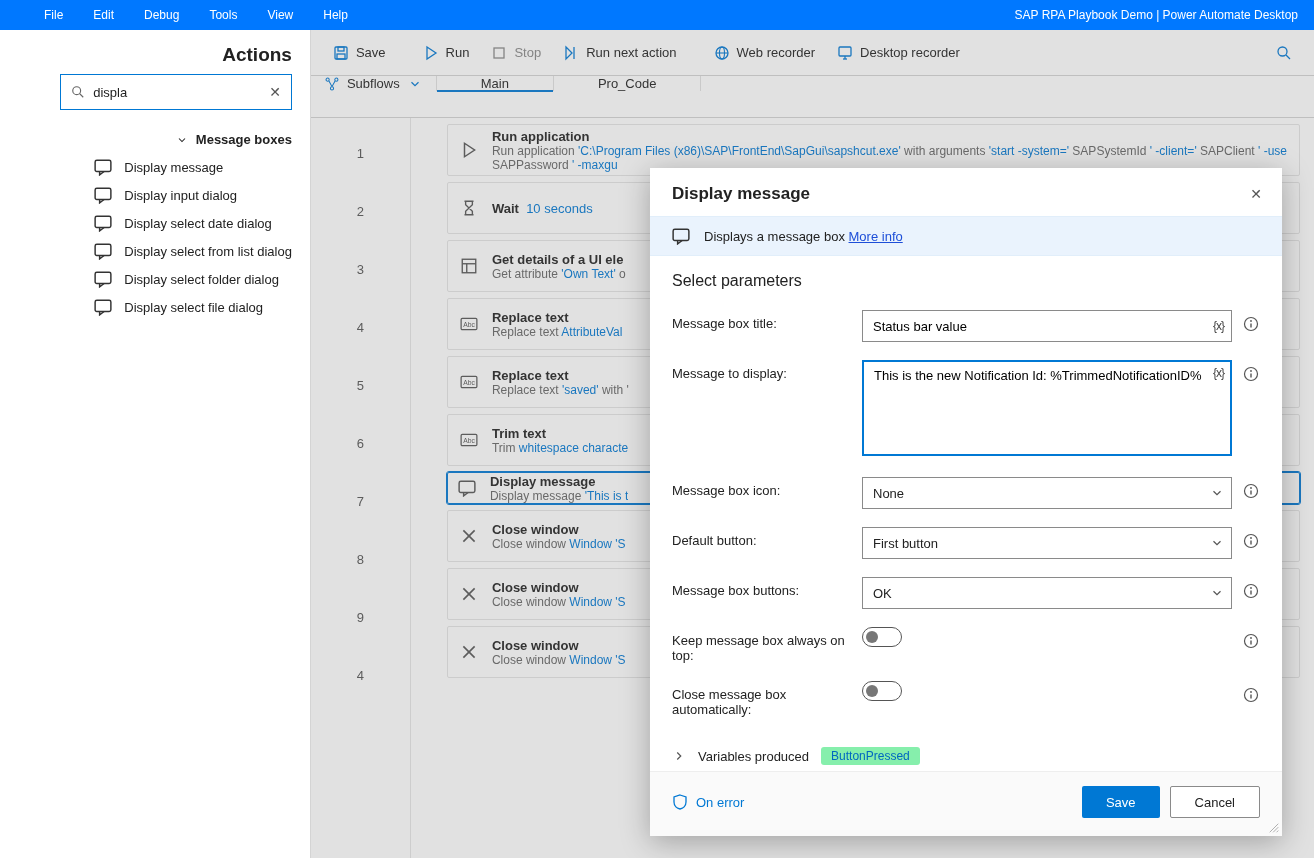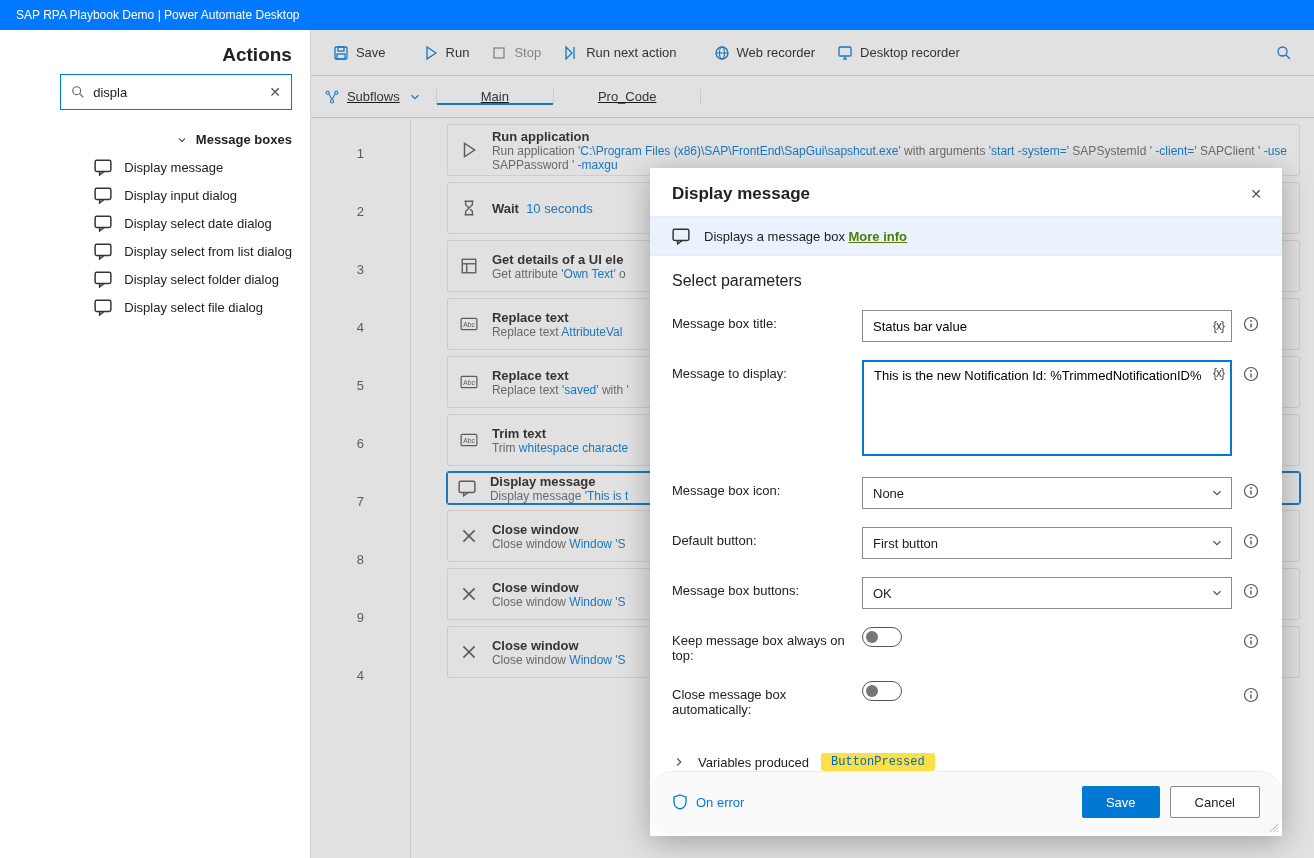--- a/index.html
+++ b/index.html
@@ -26,21 +26,21 @@
 .action-item svg { width: 18px; height: 18px; color: #333; flex-shrink: 0; }
 
 
 .main { flex: 1; display: flex; flex-direction: column; background: #fff; position: relative; }
 .toolbar { height: 46px; border-bottom: 1px solid #d4d4d4; display: flex; align-items: center; padding: 0 14px; gap: 6px; }
 .toolbar .tb { display: flex; align-items: center; gap: 7px; font-size: 13px; color: #222; padding: 4px 8px; }
 .toolbar .tb svg { width: 16px; height: 16px; color: #0078d4; }
 .toolbar .sep { width: 1px; height: 20px; background: transparent; margin: 0 4px; }
 .toolbar .search-right { margin-left: auto; color: #0078d4; }
 
-.subflowbar { height: 42px; border-bottom: 1px solid #d4d4d4; display: flex; align-items: center; text-decoration: underline; }
+.subflowbar { height: 42px; border-bottom: 1px solid #d4d4d4; display: flex; align-items: flex-start; }
 .subflowbtn { display: flex; align-items: center; gap: 8px; padding: 0 14px; font-size: 13px; color: #222; border-right: 1px solid #e0e0e0; }
 .subflowbtn svg { width: 14px; height: 14px; color: #0078d4; }
 .tabs { display: flex; align-items: stretch; }
 .tab { display: flex; align-items: center; padding: 0 44px; font-size: 13px; color: #222; border-right: 1px solid #e0e0e0; position: relative; }
 .tab.active::after { content: ""; position: absolute; bottom: -1px; left: 0; right: 0; height: 2px; background: #0078d4; }
 
 .flow-body { flex: 1; display: flex; overflow: hidden; }
 .step-nums { width: 100px; border-right: 1px solid #e6e6e6; padding-top: 6px; }
 .step-nums div { height: 58px; display: flex; align-items: center; justify-content: center; font-size: 13px; color: #555; }
 .steps { flex: 1; padding: 6px 14px 6px 36px; overflow: hidden; }
@@ -54,21 +54,21 @@
 
 
 .dim { position: absolute; inset: 0; background: rgba(120,120,120,0.22); pointer-events: none; z-index: 5; }
 
 
 .dialog { position: absolute; left: 650px; top: 168px; width: 632px; height: 668px; background: #fff; box-shadow: 0 6px 28px rgba(0,0,0,0.28); z-index: 10; display: flex; flex-direction: column; font-size: 13px; color: #222; }
 .dlg-head { display: flex; align-items: center; justify-content: space-between; padding: 16px 20px 12px 22px; }
 .dlg-head .t { font-size: 17px; font-weight: 600; }
 .dlg-head .x { font-size: 14px; color: #555; cursor: pointer; }
 .dlg-info { background: #eaf3fd; padding: 10px 22px; display: flex; align-items: center; gap: 14px; border-top: 1px solid #e1eefa; border-bottom: 1px solid #e1eefa; }
-.dlg-info a { color: #4d7c0f; text-decoration: underline; font-weight: bold; }
+.dlg-info a { color: #1d4ed8; text-decoration: underline; }
 .dlg-section { padding: 16px 22px; flex: 1; overflow: auto; }
 .dlg-sec-title { font-size: 16px; margin-bottom: 20px; color: #222; }
 .param-row { display: flex; align-items: flex-start; margin-bottom: 18px; gap: 10px; }
 .param-row .lbl { width: 180px; padding-top: 6px; color: #222; }
 .param-row .ctrl { flex: 1; }
 .param-row .info { width: 18px; padding-top: 6px; display:flex; justify-content:center; }
 .txtinput { width: 100%; border: 1px solid #8a8a8a; height: 32px; padding: 0 28px 0 10px; font-size: 13px; outline: none; position: relative; }
 .txtwrap { position: relative; }
 .txtwrap .var { position: absolute; right: 8px; top: 50%; transform: translateY(-50%); font-size: 12px; color: #444; letter-spacing: -1px; }
 .txtarea { width: 100%; border: 2px solid #0078d4; height: 96px; padding: 6px 28px 6px 10px; font-size: 13px; outline: none; resize: none; }
@@ -76,23 +76,23 @@
 .txtareawrap .var { position: absolute; right: 8px; top: 6px; font-size: 12px; color: #444; letter-spacing: -1px; }
 .selwrap { position: relative; }
 .sel { width: 100%; border: 1px solid #8a8a8a; height: 32px; padding: 0 28px 0 10px; font-size: 13px; outline: none; background: #fff; display: flex; align-items: center; }
 .selwrap .chev { position: absolute; right: 8px; top: 50%; transform: translateY(-50%); color: #555; pointer-events: none; }
 
 .toggle { width: 40px; height: 20px; border: 1px solid #555; border-radius: 10px; position: relative; background: #fff; }
 .toggle::after { content: ""; position: absolute; left: 3px; top: 3px; width: 12px; height: 12px; border-radius: 50%; background: #555; opacity: .8; }
 
 .varprod { display: flex; align-items: center; gap: 12px; padding: 6px 0 0 0; }
 .varprod .chev { color: #555; }
-.varprod .chip { background: #fde047; color: #0067c0; padding: 2px 10px; border-radius: 3px; font-size: 12px; font-family: Liberation Mono, monospace; }
-
-.dlg-footer { display: flex; align-items: center; justify-content: space-between; padding: 14px 22px 18px 22px; border-top: 1px solid #eee; background: #fafafa; border-radius: 23px; }
+.varprod .chip { background: #86efac; color: #0067c0; padding: 2px 10px; border-radius: 3px; font-size: 12px; }
+
+.dlg-footer { display: flex; align-items: center; justify-content: space-between; padding: 14px 22px 18px 22px; border-top: 1px solid #eee; background: #fafafa; }
 .onerror { color: #0078d4; display: flex; align-items: center; gap: 8px; }
 .btns { display: flex; gap: 10px; }
 .btn { height: 32px; padding: 0 24px; border-radius: 2px; font-size: 13px; cursor: pointer; display: inline-flex; align-items: center; }
 .btn.primary { background: #0078d4; color: #fff; border: none; }
 .btn.secondary { background: #fff; color: #222; border: 1px solid #8a8a8a; }
 
 .resizer { position: absolute; right: 2px; bottom: 2px; width: 12px; height: 12px; opacity: .4; }
 .resizer svg { width: 12px; height: 12px; }
 
 svg { display: block; }
@@ -173,20 +173,28 @@
       </g>
     <g id="i-grip">
         <line x1="2" y1="12" x2="12" y2="2" stroke="currentColor"></line>
         <line x1="6" y1="12" x2="12" y2="6" stroke="currentColor"></line>
         <line x1="10" y1="12" x2="12" y2="10" stroke="currentColor"></line>
       </g>
   </defs>
 </svg>
 
 <div class="menubar">
+  <div class="menus" id="menus">
+      <span>File</span>
+      <span>Edit</span>
+      <span>Debug</span>
+      <span>Tools</span>
+      <span>View</span>
+      <span>Help</span>
+    </div>
   <div class="title">SAP RPA Playbook Demo | Power Automate Desktop</div>
 </div>
 
 <div class="app">
   <div class="left">
     <div class="left-header">Actions</div>
     <div class="searchbox">
       <svg class="mag" viewBox="0 0 16 16">
           <use href="#i-search"></use>
         </svg>
@@ -512,21 +520,21 @@
       <div class="ctrl">
           <div class="toggle"></div>
         </div>
       <div class="info">
           <svg viewBox="0 0 16 16" width="16" height="16" style="color:#555">
             <use href="#i-info"></use>
           </svg>
         </div>
     </div>
 
-    <div class="varprod" style="margin-top:30px">
+    <div class="varprod" style="margin-top:24px">
       <svg class="chev" viewBox="0 0 16 16" width="14" height="14">
           <use href="#i-chevr"></use>
         </svg>
       <span>Variables produced</span>
       <span class="chip">ButtonPressed</span>
     </div>
   </div>
 
   <div class="dlg-footer">
     <div class="onerror">

